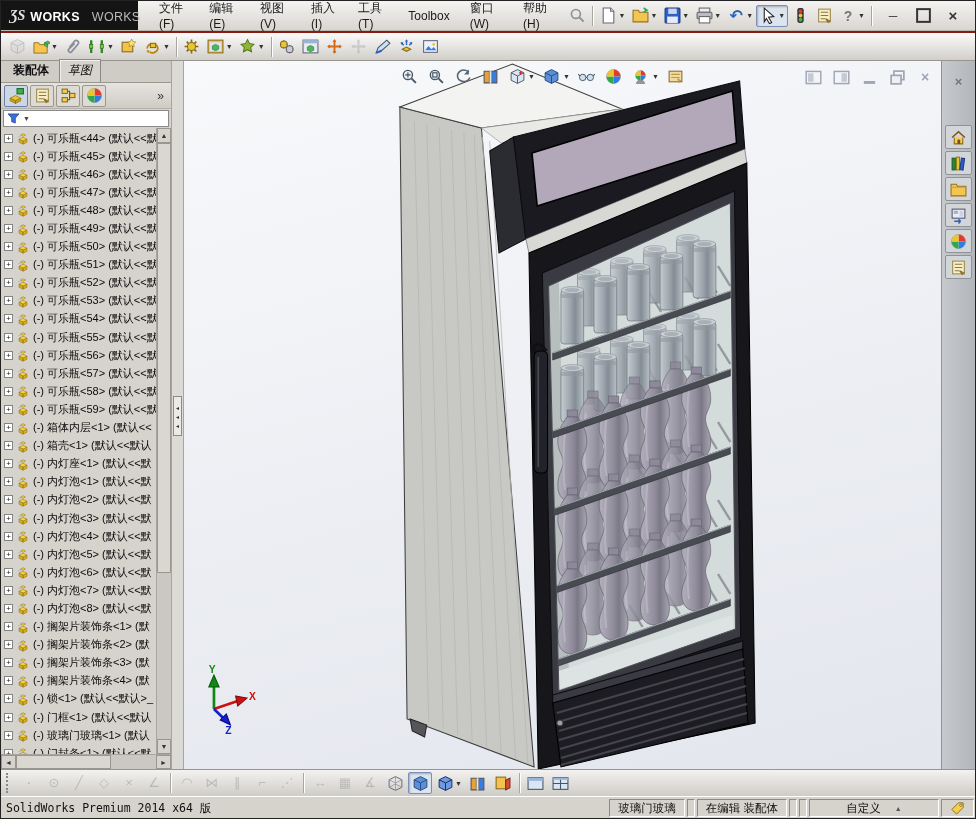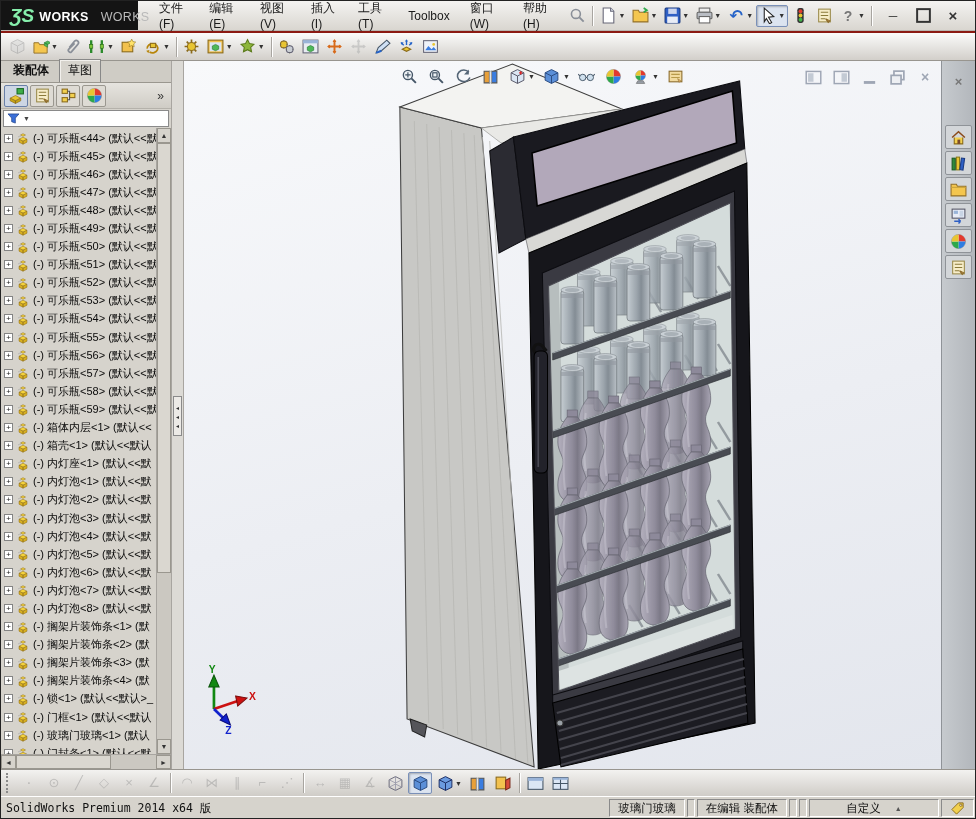--- a/index.html
+++ b/index.html
@@ -2,21 +2,21 @@
 <html><head>
 <meta charset="utf-8">
 <style>
   html,body{margin:0;padding:0;background:#555;}
   *{box-sizing:border-box;font-family:"Liberation Sans","DejaVu Sans",sans-serif;}
   .app{position:relative;width:976px;height:819px;background:#d6d3cc;overflow:hidden;border:1px solid #222;}
   
   .titlebar{height:30px;display:flex;align-items:stretch;background:linear-gradient(#f4f3f1,#d9d6d0);border-bottom:1px solid #b9b6b0;}
   .logo{width:137px;background:#141414;display:flex;align-items:center;gap:5px;padding-left:4px;position:relative;}
   .logo .stripe{width:5px;height:22px;background:#c62424;}
-  .logo .lg-pre{color:#86efac;font-style:italic;font-weight:bold;font-size:19px;}
+  .logo .lg-pre{color:#e5e5e5;font-style:italic;font-weight:bold;font-size:14px;font-family:Liberation Serif, serif;}
   .logo .lg-bold{color:#fff;font-weight:bold;font-size:12.5px;letter-spacing:.3px;}
   .logo .lg-light{color:#b9b9b9;font-weight:normal;font-size:12.5px;letter-spacing:.3px;margin-left:12px;}
   .menus{display:flex;align-items:center;padding-left:12px;gap:2px;}
   .menu-item{font-size:12px;color:#1a1a1a;padding:4px 9px;cursor:default;}
   .tb-right{margin-left:auto;display:flex;align-items:center;padding-right:4px;}
   
   .tbtn{display:inline-flex;align-items:center;gap:1px;background:transparent;border:1px solid transparent;padding:1px 2px;border-radius:2px;cursor:default;}
   .tbtn.pressed{background:#dce4f0;border:1px solid #7a90b8;box-shadow:inset 1px 1px 2px rgba(0,0,0,.25);}
   .tbtn.dis{opacity:.45;filter:grayscale(.9);}
   .tbtn .ic{display:inline-flex;width:18px;height:18px;align-items:center;justify-content:center;font-size:14px;line-height:18px;}
@@ -26,21 +26,21 @@
   .wg{color:#333;font-weight:bold;font-size:12px;}
   .redline{height:2px;background:#8b1a12;}
   .toolbar2{height:28px;display:flex;align-items:center;background:linear-gradient(#fbfbfa,#d2cfca);border-bottom:1px solid #98958f;padding-left:4px;}
   
   .content{display:flex;height:708px;}
   
   .panel{width:171px;display:flex;flex-direction:column;background:#d6d3cc;border-right:1px solid #a8a5a0;}
   .tabsrow{height:22px;display:flex;align-items:flex-end;background:#cfccc5;border-bottom:1px solid #9a978f;padding-left:4px;gap:2px;}
   .ptab{font-size:12px;padding:2px 8px 3px;color:#111;}
   .ptab.active{font-weight:bold;}
-  .ptab.raised{border:1px solid #888;border-bottom:none;background:#d6d3cc;box-shadow:inset 1px 1px 0 #f2f0ec;}
+  .ptab.raised{border:1px solid #888;border-bottom:none;background:#d6d3cc;box-shadow:inset 1px 1px 0 #f2f0ec;font-style:italic;}
   .ptools{height:26px;display:flex;align-items:center;gap:2px;padding:1px 3px;border-bottom:1px solid #b5b2ab;background:linear-gradient(#e6e4df,#cfccc5);}
   .ptools .tbtn{border:1px solid #9a978f;background:#dedbd4;}
   .ptools .tbtn.active{background:#cdd6e4;border-color:#6a80a8;}
   .ptools .expand{margin-left:auto;font-size:12px;color:#333;padding-right:4px;}
   .filterrow{height:17px;display:flex;align-items:center;background:#fff;border:1px solid #8a8a8a;margin:1px 2px;padding:0 3px;gap:3px;}
   .filterrow svg{width:13px;height:11px;}
   .filterrow .fdd{font-size:7px;color:#444;}
   .treewrap{position:relative;flex:1;overflow:hidden;display:flex;}
   .tree{flex:1;overflow:hidden;padding-top:1px;}
   .trow{height:18.1px;display:flex;align-items:center;gap:3px;padding-left:3px;white-space:nowrap;overflow:hidden;cursor:default;}

